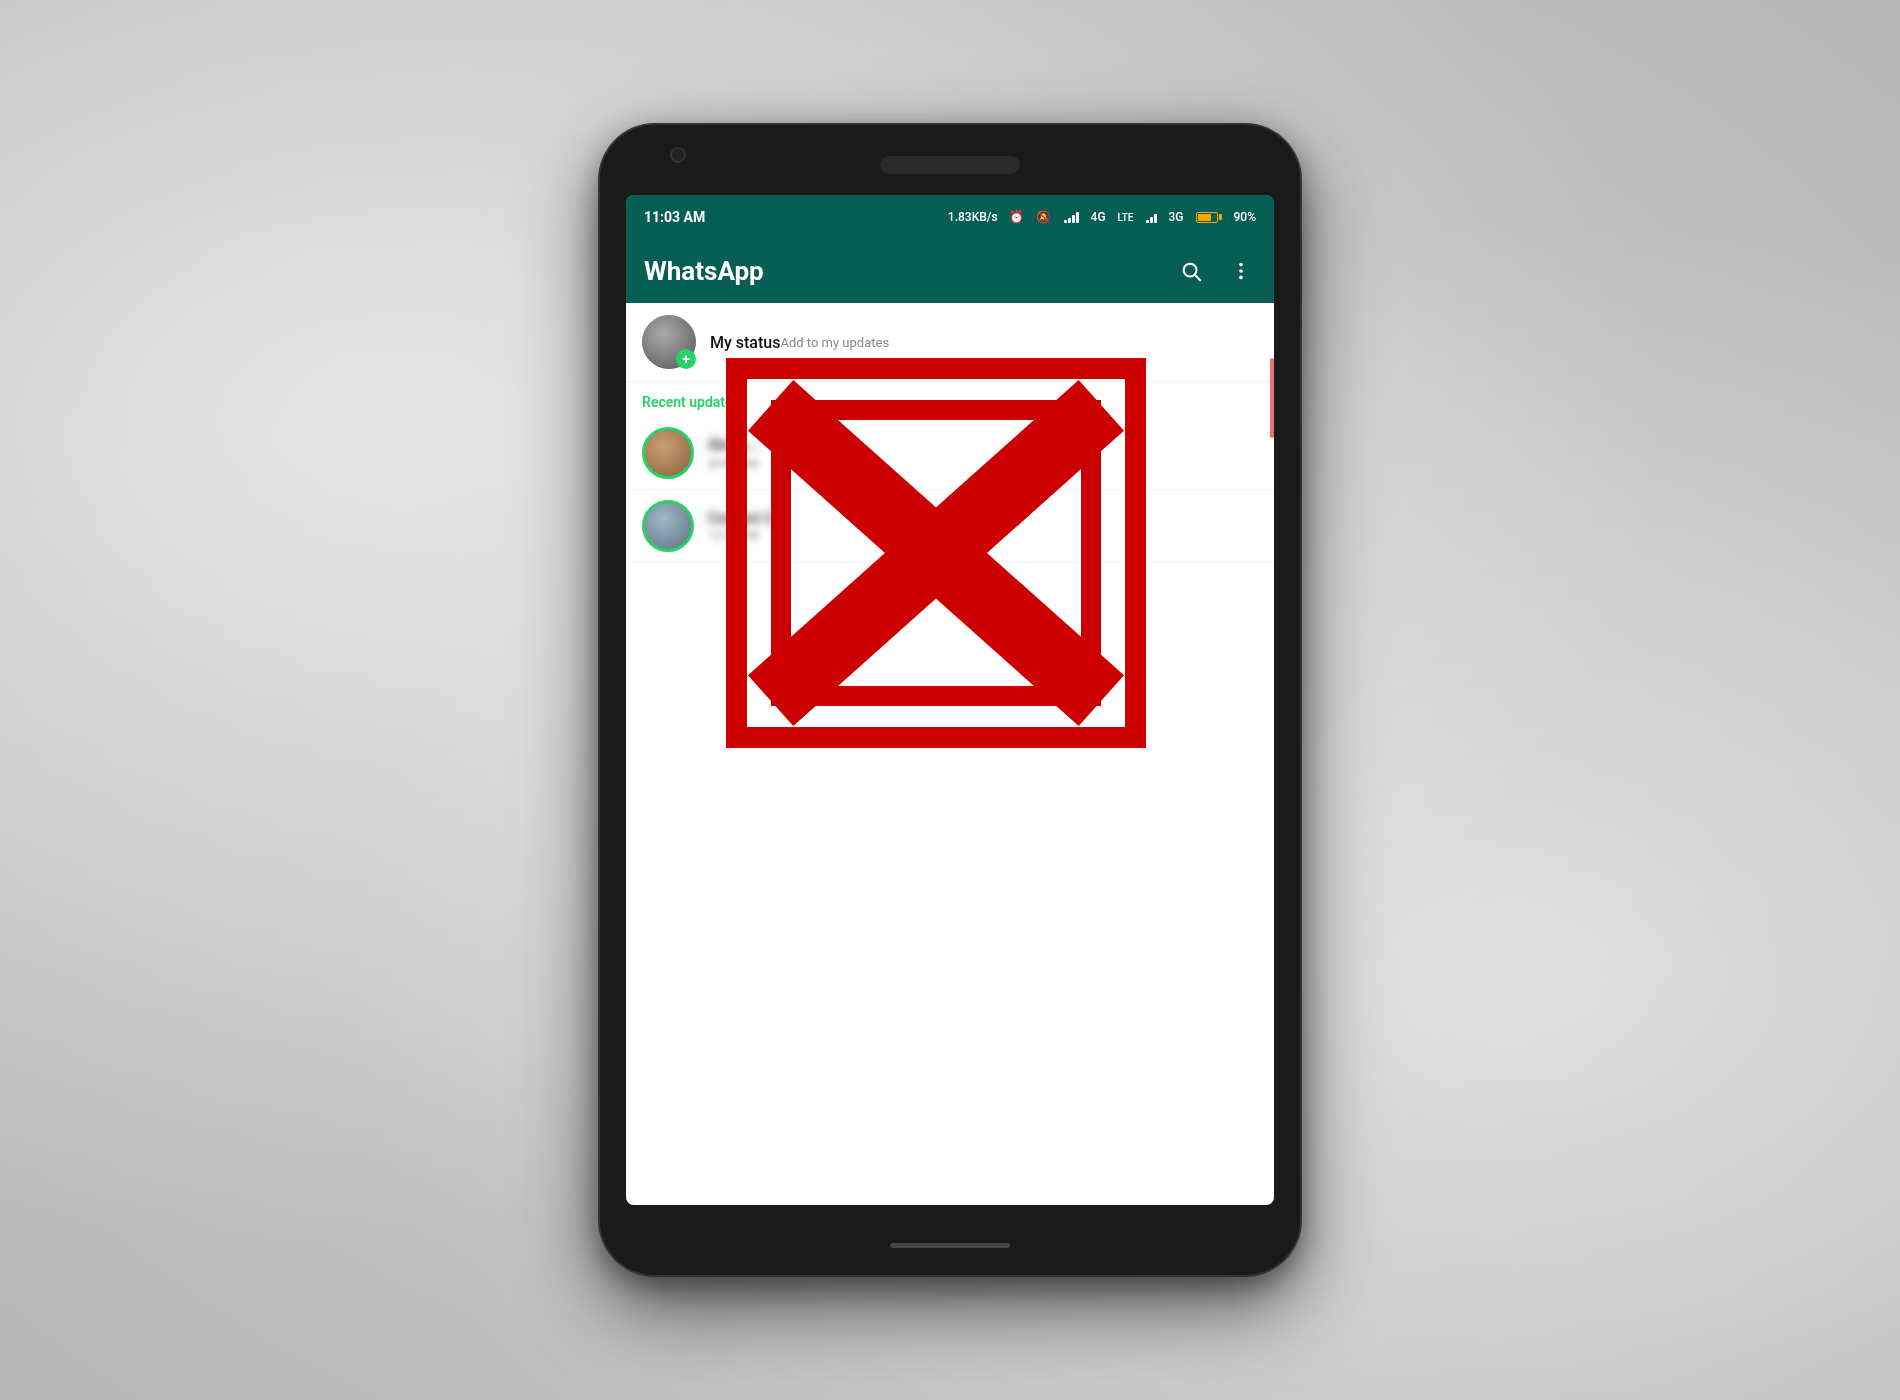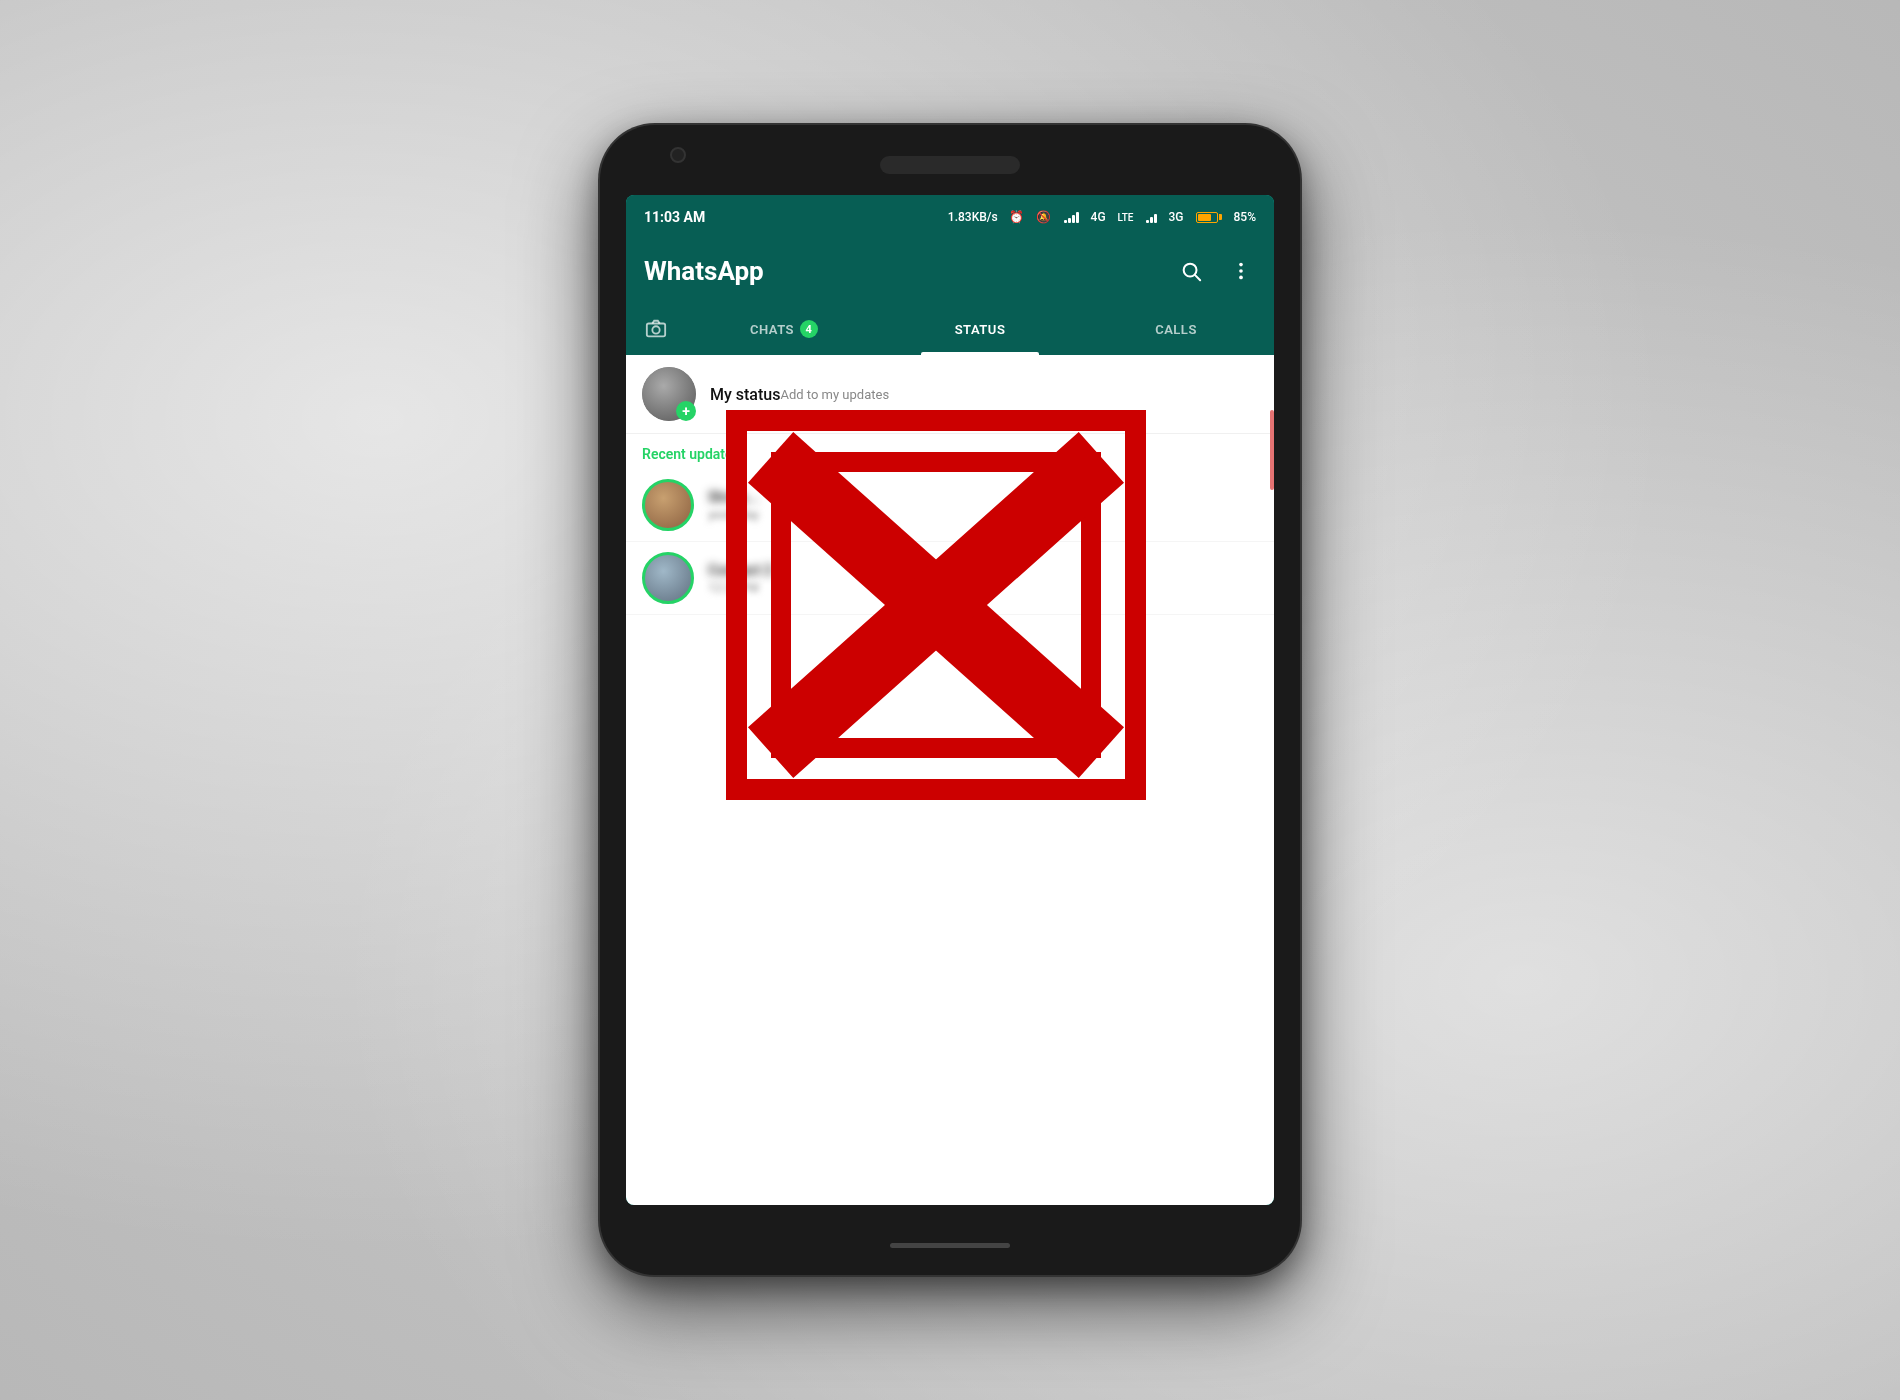--- a/index.html
+++ b/index.html
@@ -456,21 +456,21 @@
           <div class="signal-bar" style="height:6px"></div>
           <div class="signal-bar" style="height:9px"></div>
         </div>
         <span>3G</span>
         <div class="battery-icon">
           <div class="battery-body">
             <div class="battery-fill"></div>
           </div>
           <div class="battery-tip"></div>
         </div>
-        <span>85%</span>
+        <span>90%</span>
       </div>
     </div>
 
     <div class="wa-header">
       <span class="wa-title">WhatsApp</span>
       <div class="wa-header-icons">
         <div class="icon-circle">
           <svg width="22" height="22" viewBox="0 0 24 24" fill="white">
             <circle cx="11" cy="11" r="7" fill="none" stroke="white" stroke-width="2.2"></circle>
             <line x1="16.5" y1="16.5" x2="22" y2="22" stroke="white" stroke-width="2.2" stroke-linecap="round"></line>
@@ -479,39 +479,20 @@
         <div class="icon-circle">
           <svg width="22" height="22" viewBox="0 0 24 24" fill="white">
             <circle cx="12" cy="5" r="2" fill="white"></circle>
             <circle cx="12" cy="12" r="2" fill="white"></circle>
             <circle cx="12" cy="19" r="2" fill="white"></circle>
           </svg>
         </div>
       </div>
     </div>
 
-    <div class="wa-tabs">
-      <div class="tab-camera">
-        <svg width="22" height="22" viewBox="0 0 24 24" fill="none">
-          <rect x="2" y="6" width="20" height="14" rx="2" stroke="rgba(255,255,255,0.7)" stroke-width="2"></rect>
-          <circle cx="12" cy="13" r="4" stroke="rgba(255,255,255,0.7)" stroke-width="2"></circle>
-          <path d="M8 6l2-3h4l2 3" stroke="rgba(255,255,255,0.7)" stroke-width="2"></path>
-        </svg>
-      </div>
-      <div class="tab-item">
-        <span>CHATS</span>
-        <span class="tab-badge">4</span>
-      </div>
-      <div class="tab-item active">
-        <span>STATUS</span>
-      </div>
-      <div class="tab-item">
-        <span>CALLS</span>
-      </div>
-    </div>
 
     <div class="screen-content">
 
       <div class="my-status-row">
         <div class="status-avatar-wrapper">
           <div class="status-avatar">
             <div class="avatar-inner"></div>
           </div>
           <div class="add-btn">+</div>
         </div>

